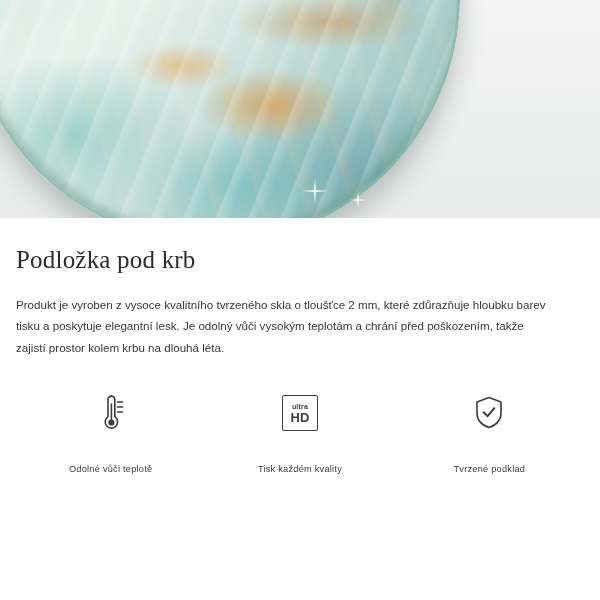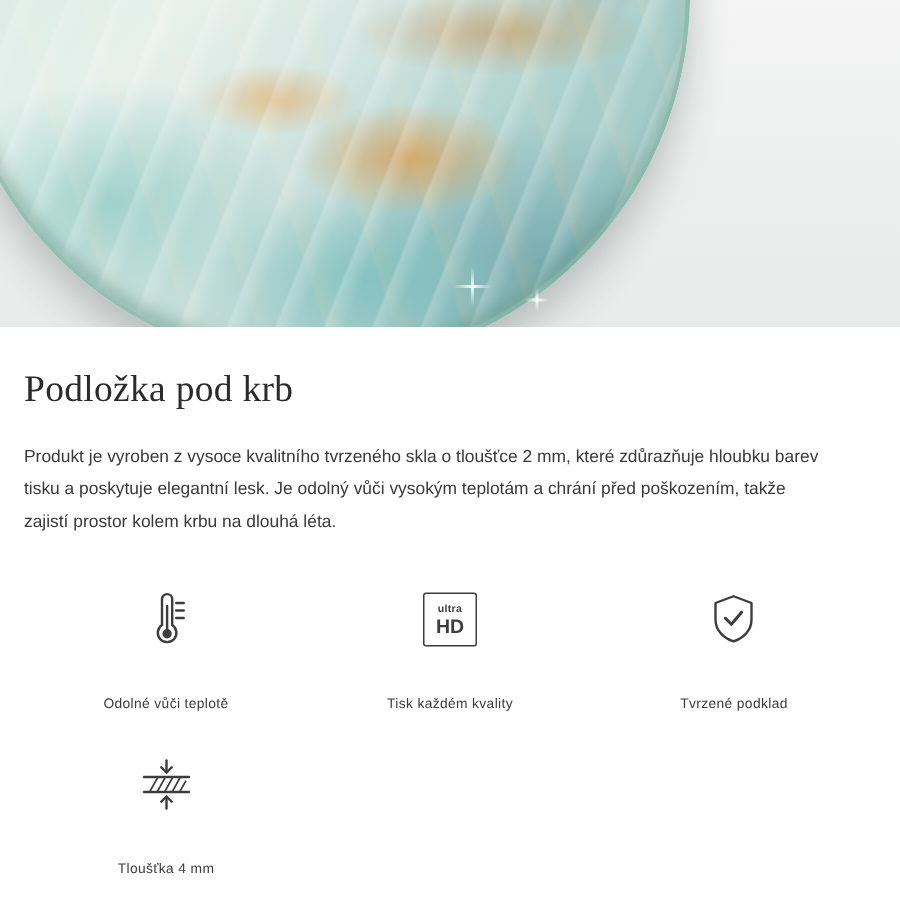--- a/index.html
+++ b/index.html
@@ -226,38 +226,16 @@
           <svg width="40" height="44" viewBox="0 0 40 44" aria-hidden="true">
             <path d="M20 6.5 L32 11 V22 c0 8-6.2 12.6-12 14.6C14.2 34.6 8 30 8 22 V11 z" fill="none" stroke="#3d3d3d" stroke-width="1.6" stroke-linejoin="round"></path>
             <path d="M14.6 21.2 l4 4 6.8 -8" fill="none" stroke="#3d3d3d" stroke-width="2" stroke-linecap="round" stroke-linejoin="round"></path>
           </svg>
         </div>
         <div class="feature-label">Tvrzené podklad</div>
       </div>
 
 
 
-      <div class="feature">
-        <div class="feature-icon">
-          <svg width="46" height="42" viewBox="0 0 46 42" aria-hidden="true">
-            <g stroke="#3d3d3d" stroke-width="1.6" fill="none" stroke-linecap="round">
-              <line x1="23" y1="5" x2="23" y2="12"></line>
-              <path d="M19.5 9.5 L23 13 L26.5 9.5"></path>
-              <line x1="8" y1="16" x2="38" y2="16"></line>
-              <line x1="8" y1="26" x2="38" y2="26"></line>
-              <line x1="23" y1="30" x2="23" y2="37"></line>
-              <path d="M19.5 32.5 L23 29 L26.5 32.5"></path>
-            </g>
-            <g stroke="#3d3d3d" stroke-width="1.1">
-              <line x1="12" y1="25.5" x2="17" y2="16.5"></line>
-              <line x1="17" y1="25.5" x2="22" y2="16.5"></line>
-              <line x1="22" y1="25.5" x2="27" y2="16.5"></line>
-              <line x1="27" y1="25.5" x2="32" y2="16.5"></line>
-              <line x1="32" y1="25.5" x2="36" y2="18.5"></line>
-            </g>
-          </svg>
-        </div>
-        <div class="feature-label">Tloušťka 4 mm</div>
-      </div>
 
     </div>
   </div>
 </div>
 
 </body></html>

